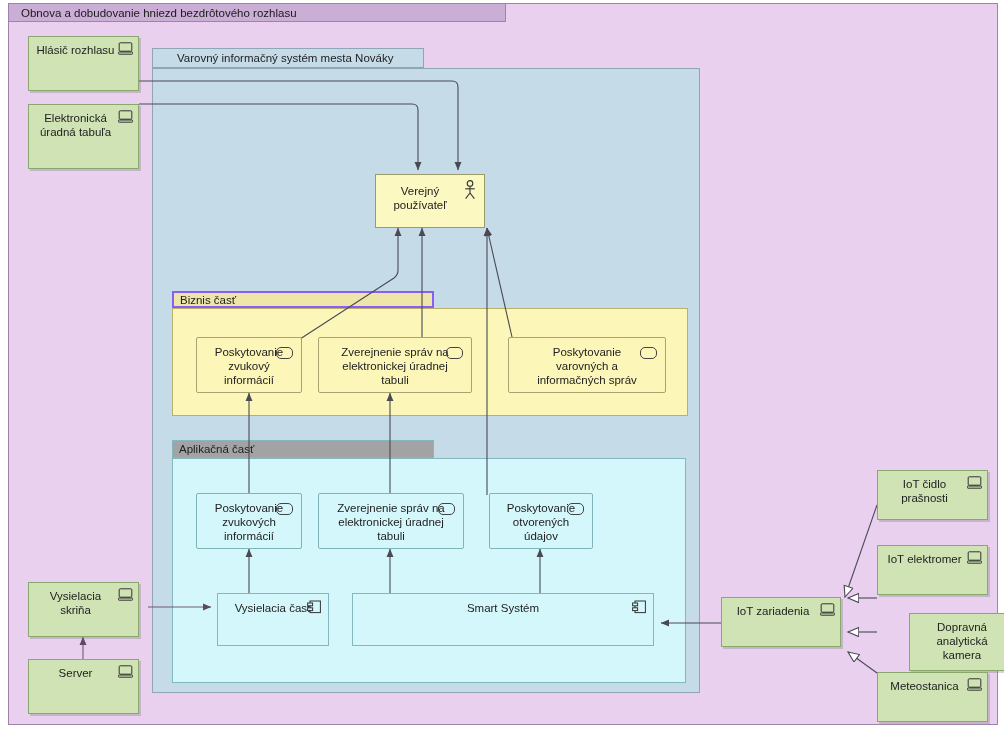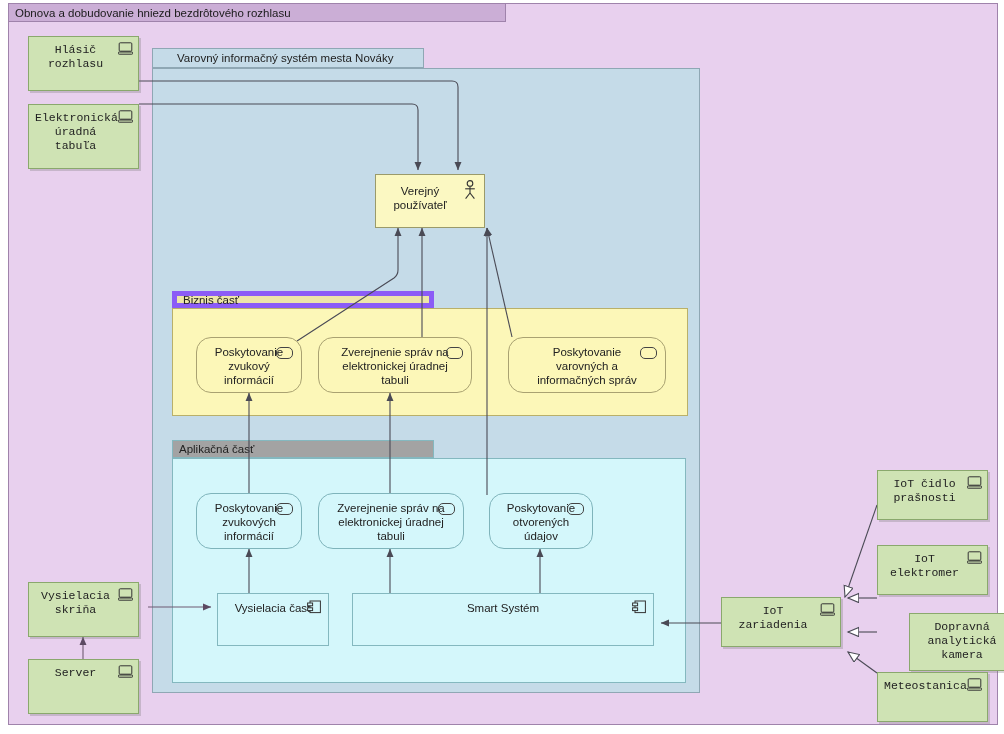--- a/index.html
+++ b/index.html
@@ -6,59 +6,59 @@
   body{width:1004px;height:734px;position:relative;
        font-family:"Liberation Sans","DejaVu Sans",sans-serif;
        font-size:11.5px;color:#222;overflow:hidden;}
   .abs{position:absolute;box-sizing:border-box;}
 
   
   #outer-container{left:8px;top:3px;width:990px;height:722px;
     background:#e8d0ee;border:1px solid #9f83ab;}
   #outer-tab{left:8px;top:3px;width:498px;height:19px;
     background:#cbaed6;border:1px solid #9f83ab;
-    display:flex;align-items:center;padding-left:6px;}
+    display:flex;align-items:center;padding-left:12px;}
   #outer-tab .tabtxt{font-size:11.5px;color:#1a1a1a;}
 
   
   #system-container{left:152px;top:68px;width:548px;height:625px;
     background:#c5dbe8;border:1px solid #8fa7b4;}
   #system-tab{left:152px;top:48px;width:272px;height:20px;
     background:#c5dbe8;border:1px solid #8fa7b4;
     display:flex;align-items:center;padding-left:24px;}
 
   
   #business-container{left:172px;top:308px;width:516px;height:108px;
     background:#fcf7b8;border:1px solid #b9b06a;}
   #business-tab{left:172px;top:291px;width:262px;height:17px;
-    background:#ede6a8;border:5px solid #8b5cf6;
+    background:#ede6a8;border:2px solid #8b5cf6;
     display:flex;align-items:center;padding-left:6px;}
 
   
   #application-container{left:172px;top:458px;width:514px;height:225px;
     background:#d4f7fb;border:1px solid #84b8bf;}
   #application-tab{left:172px;top:440px;width:262px;height:18px;
     background:#a3a3a3;border:1px solid #84b8bf;
     display:flex;align-items:center;padding-left:6px;}
 
   
   .node{background:#cfe3b4;border:1px solid #8aa86d;
         box-shadow:2px 2px 0 rgba(120,120,120,.30);}
   .node .lbl{position:absolute;left:6px;right:22px;top:6px;
-        text-align:center;line-height:14px;font-size:11.5px;font-family:Liberation Mono, monospace;}
+        text-align:center;line-height:14px;font-size:11.5px;}
   .dev-icon{position:absolute;right:5px;top:5px;width:15px;height:13px;}
 
   
   .actorbox{background:#fbf8c2;border:1px solid #9a9a6a;}
   .actorbox .lbl{position:absolute;left:6px;right:26px;top:9px;
         text-align:center;line-height:14px;}
   .actor-icon{position:absolute;right:6px;top:5px;width:16px;height:20px;}
 
   
-  .usecase{border-radius:15px;padding-left:20px;}
+  .usecase{border-radius:2px;padding-left:20px;}
   .uc-biz{background:#fcf7b8;border:1px solid #a9a271;}
   .uc-app{background:#d4f7fb;border:1px solid #7fb4bb;}
   .usecase .lbl{position:absolute;left:5px;right:5px;top:7px;
         text-align:center;line-height:14px;font-size:11.5px;}
   .uc-icon{position:absolute;width:15px;height:10px;
         border:1.3px solid #444;border-radius:5px;background:transparent;}
 
   
   .component{background:#d4f7fb;border:1px solid #84b8bf;}
   .component .lbl{position:absolute;left:6px;right:6px;top:7px;

